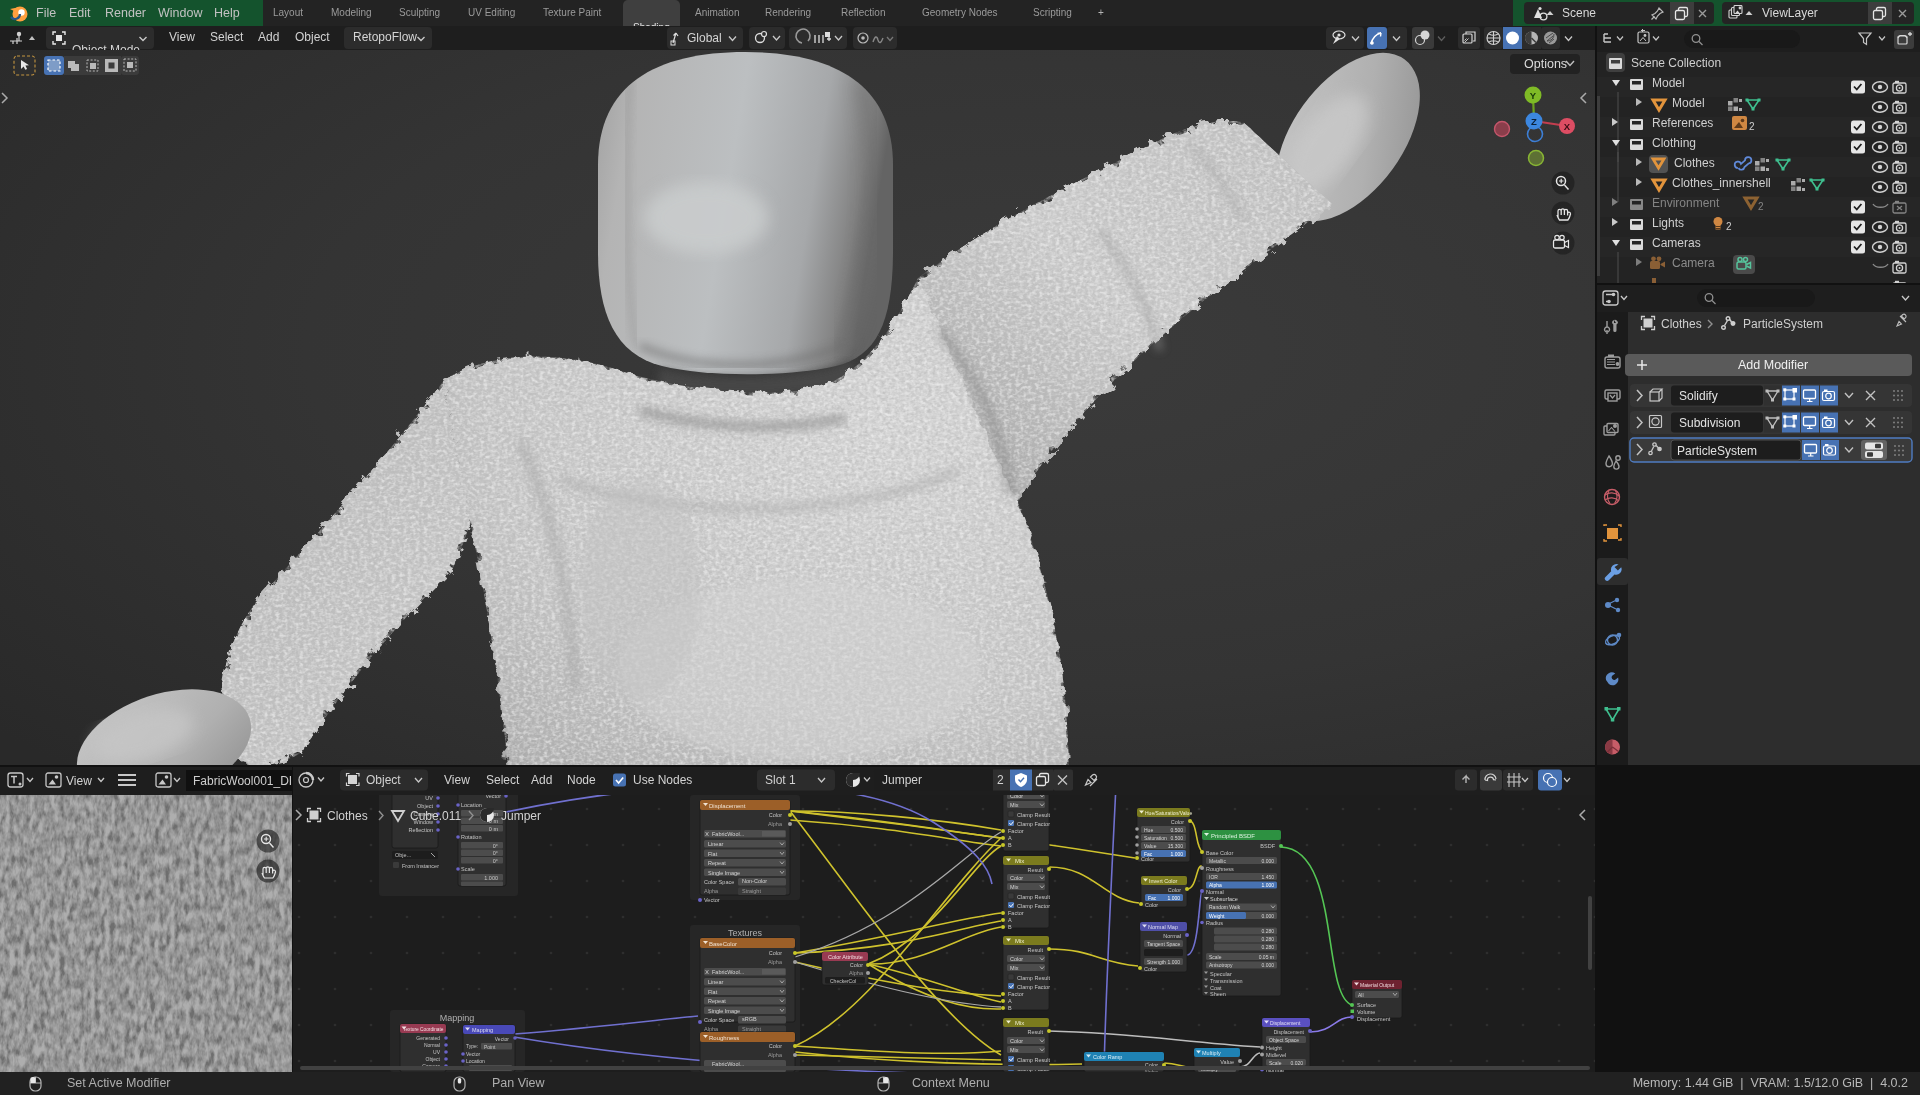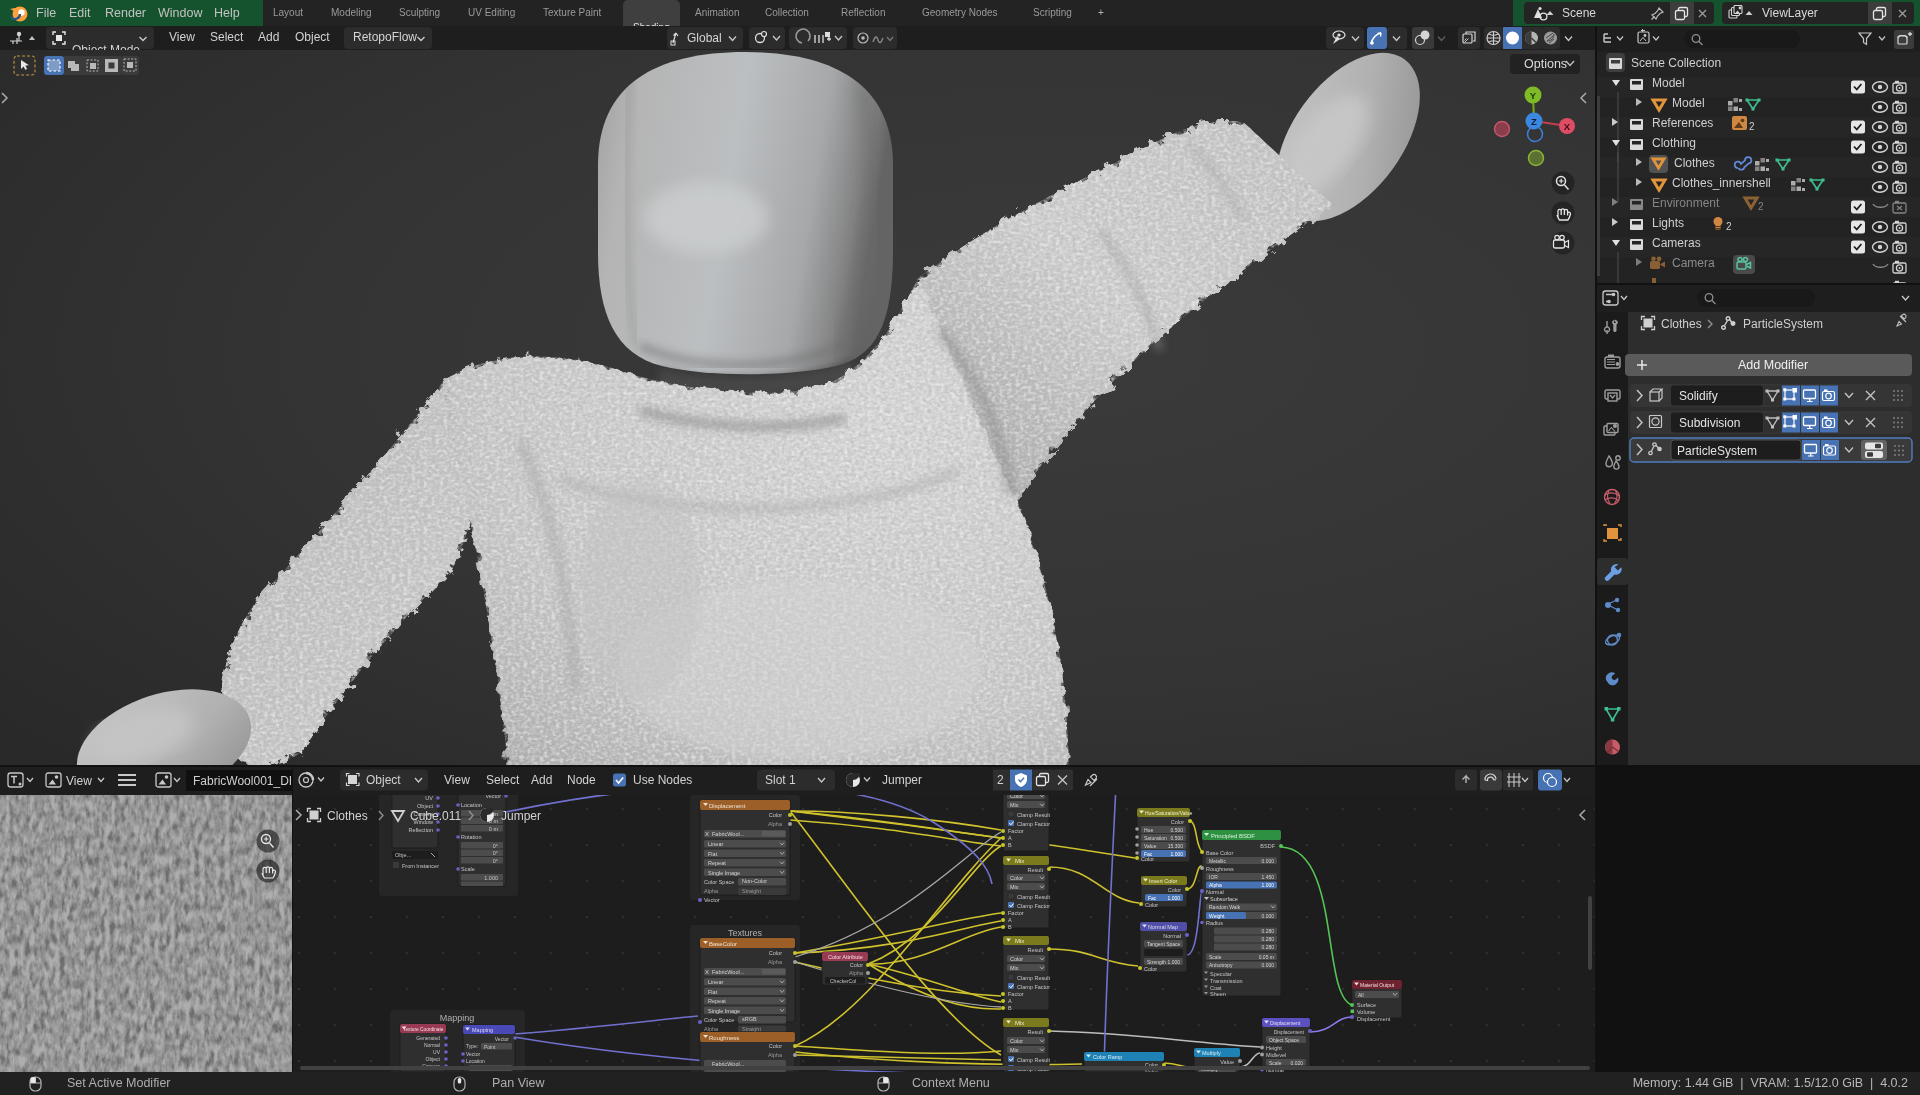--- a/index.html
+++ b/index.html
@@ -33,21 +33,21 @@
 <span class="menu" style="left:158px">Window</span>
 <span class="menu" style="left:214px">Help</span>
 <div class="abs" style="left:263px;top:0;width:1250px;height:26px;background:#232323"></div>
 <span class="tab" style="left:273px">Layout</span>
 <span class="tab" style="left:331px">Modeling</span>
 <span class="tab" style="left:399px">Sculpting</span>
 <span class="tab" style="left:468px">UV Editing</span>
 <span class="tab" style="left:543px">Texture Paint</span>
 <span class="tab tabact" style="left:623px">Shading</span>
 <span class="tab" style="left:695px">Animation</span>
-<span class="tab" style="left:765px">Collection</span>
+<span class="tab" style="left:765px">Rendering</span>
 <span class="tab" style="left:841px">Reflection</span>
 <span class="tab" style="left:922px">Geometry Nodes</span>
 <span class="tab" style="left:1033px">Scripting</span>
 <span class="tab" style="left:1098px;color:#b5b5b5">+</span>
 <div class="abs" style="left:1524px;top:2px;width:190px;height:22px;background:#242424;border-radius:4px">
  <svg class="abs" style="left:5px;top:3px" width="28" height="16" viewBox="0 0 28 16">
         <path d="M5 13 L9 4 L13 13 Z" fill="#e0e0e0"></path>
         <circle cx="14.5" cy="11.5" r="3.4" fill="none" stroke="#e0e0e0" stroke-width="1.3"></circle>
         <circle cx="11" cy="3.5" r="1.6" fill="#e0e0e0"></circle>
         <path d="M21 6 l3.5 4 l-7 0 Z" fill="#cfcfcf"></path>

